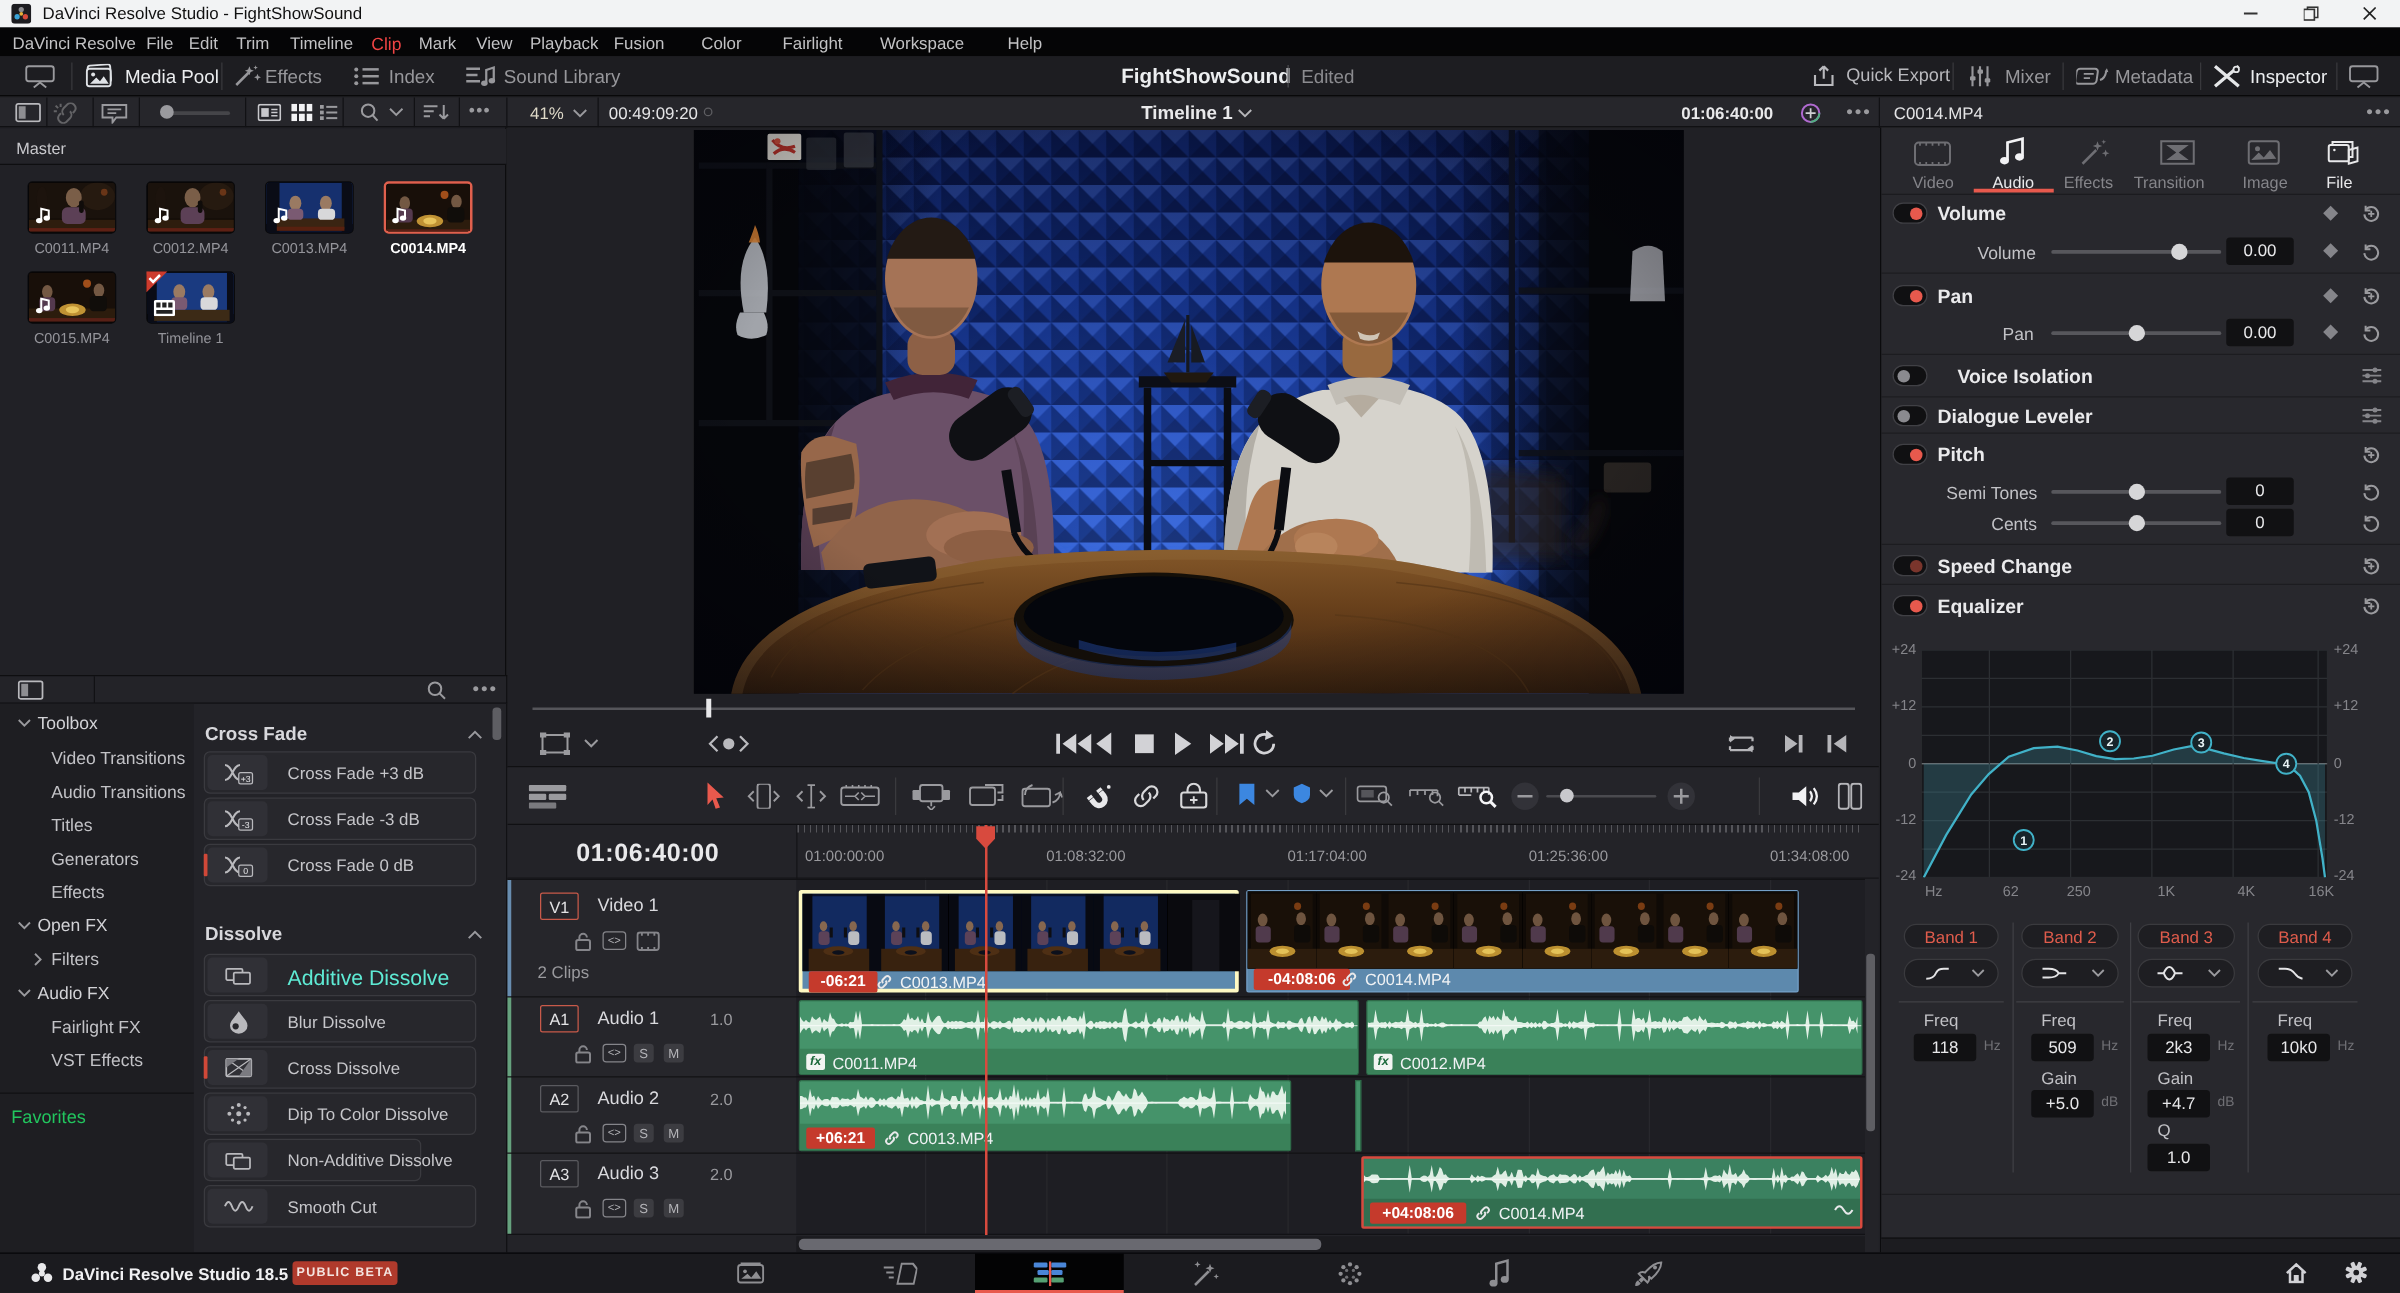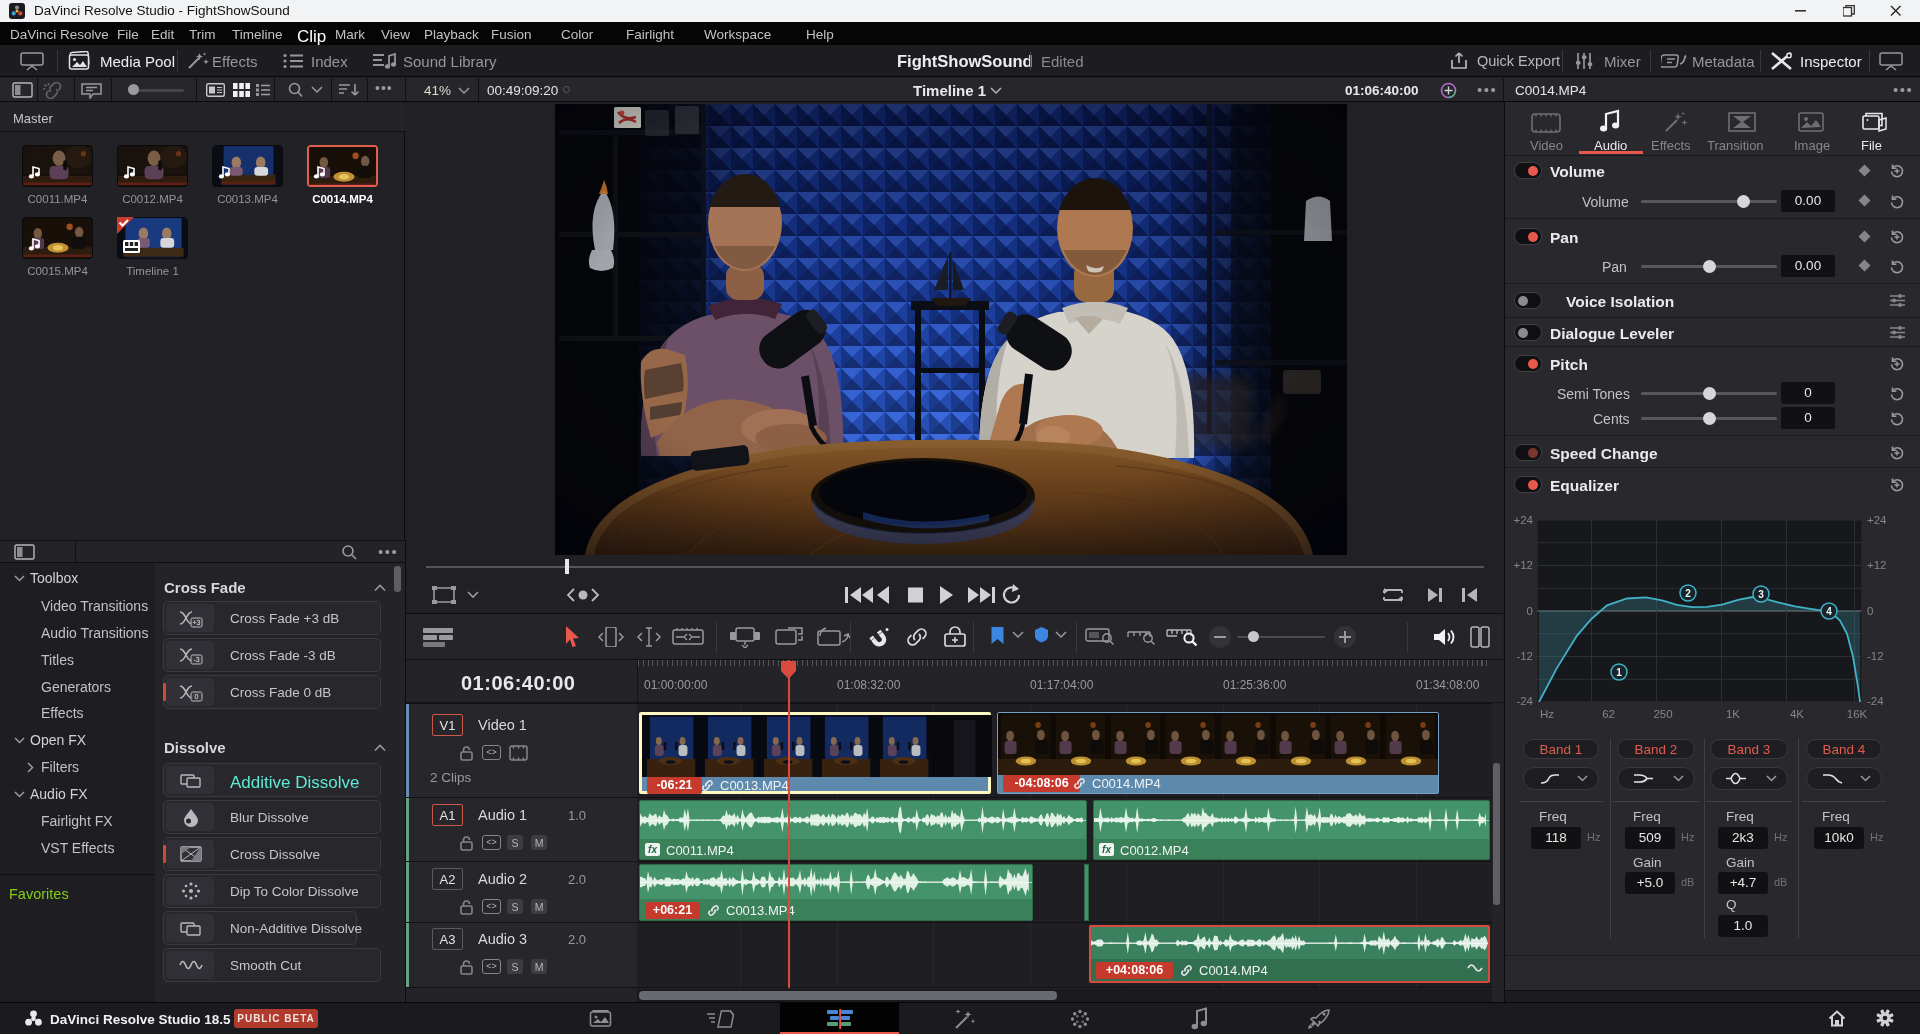--- a/index.html
+++ b/index.html
@@ -26,21 +26,21 @@
 <svg class="abs" style="left:1890px;top:5px" width="12" height="12">
         <path d="M1 1 L10.5 10.5 M10.5 1 L1 10.5" stroke="#222" stroke-width="1.4"></path>
       </svg>
 </div>
 <div class="abs" style="left:0;top:22px;width:1920px;height:23px;background:#050506">
 <div class="txt" style="left:10px;top:5px;font-size:13.5px;color:#c2c2c4">DaVinci Resolve</div>
 <div class="txt" style="left:117px;top:5px;font-size:13.5px;color:#c2c2c4">File</div>
 <div class="txt" style="left:151px;top:5px;font-size:13.5px;color:#c2c2c4">Edit</div>
 <div class="txt" style="left:189px;top:5px;font-size:13.5px;color:#c2c2c4">Trim</div>
 <div class="txt" style="left:232px;top:5px;font-size:13.5px;color:#c2c2c4">Timeline</div>
-<div class="txt" style="left:297px;top:5px;font-size:17px;color:#ffffff">Clip</div>
+<div class="txt" style="left:297px;top:5px;font-size:14px;color:#ef4444">Clip</div>
 <div class="txt" style="left:335px;top:5px;font-size:13.5px;color:#c2c2c4">Mark</div>
 <div class="txt" style="left:381px;top:5px;font-size:13.5px;color:#c2c2c4">View</div>
 <div class="txt" style="left:424px;top:5px;font-size:13.5px;color:#c2c2c4">Playback</div>
 <div class="txt" style="left:491px;top:5px;font-size:13.5px;color:#c2c2c4">Fusion</div>
 <div class="txt" style="left:561px;top:5px;font-size:13.5px;color:#c2c2c4">Color</div>
 <div class="txt" style="left:626px;top:5px;font-size:13.5px;color:#c2c2c4">Fairlight</div>
 <div class="txt" style="left:704px;top:5px;font-size:13.5px;color:#c2c2c4">Workspace</div>
 <div class="txt" style="left:806px;top:5px;font-size:13.5px;color:#c2c2c4">Help</div>
 </div>
 <div class="abs" style="left:0;top:45px;width:1920px;height:32px;background:#1d1d21;border-bottom:1px solid #080809">
@@ -370,21 +370,21 @@
 <svg class="abs" style="left:27px;top:199px" width="7" height="11">
         <path d="M1 1 l4.5 4.5 L1 10" fill="none" stroke="#9a9a9e" stroke-width="1.5"></path>
       </svg>
 <div class="txt" style="left:30px;top:223px;font-size:14px;color:#d2d2d6">Audio FX</div>
 <svg class="abs" style="left:14px;top:228px" width="11" height="7">
         <path d="M1 1 l4.5 4.5 L10 1" fill="none" stroke="#9a9a9e" stroke-width="1.5"></path>
       </svg>
 <div class="txt" style="left:41px;top:250px;font-size:14px;color:#c2c2c6">Fairlight FX</div>
 <div class="txt" style="left:41px;top:277px;font-size:14px;color:#c2c2c6">VST Effects</div>
 <div class="abs" style="left:0;top:311px;width:155px;height:1px;background:#101013"></div>
-<div class="txt" style="left:9px;top:323px;font-size:14.5px;color:#84cc16">Favorites</div>
+<div class="txt" style="left:9px;top:323px;font-size:14.5px;color:#22c55e">Favorites</div>
 <div class="txt" style="left:164px;top:16px;font-size:15px;font-weight:bold;color:#d8d8dc">Cross Fade</div>
 <svg class="abs" style="left:374px;top:21px" width="12" height="8">
         <path d="M1 6.5 l5 -5 5 5" fill="none" stroke="#9a9a9e" stroke-width="1.6"></path>
       </svg>
 <div class="abs" style="left:163px;top:38px;width:218px;height:34px;background:#27272c;border:1px solid #3a3a3f;border-radius:5px">
         <div class="abs" style="left:2px;top:2px;width:48px;height:28px;background:#303036;border-radius:4px"></div>
         <svg class="abs" style="left:14px;top:5px" width="26" height="22" viewBox="0 0 26 22">
           <path d="M2 17 C8 17 8 5 14 5 M2 5 C8 5 8 17 14 17" stroke="#b9b9bd" stroke-width="1.6" fill="none"></path>
           <rect x="13" y="11" width="11" height="9" rx="1.5" fill="#3a3a40" stroke="#b9b9bd" stroke-width="1"></rect>
           <text x="18.5" y="18.4" font-size="7" fill="#e8e8ea" text-anchor="middle" font-family="Liberation Sans">+3</text>
@@ -451,21 +451,21 @@
             <circle cx="5.5" cy="11" r="1.6"></circle>
             <circle cx="20.5" cy="11" r="1.6"></circle>
             <circle cx="8" cy="16" r="1.3"></circle>
             <circle cx="18" cy="16" r="1.3"></circle>
             <circle cx="13" cy="18" r="1.6"></circle>
             <circle cx="13" cy="11" r="2"></circle>
           </g>
         </svg>
         <div class="txt" style="left:66px;top:9px;font-size:13.5px;color:#c6c6ca">Dip To Color Dissolve</div>
       </div>
-<div class="abs" style="left:163px;top:348px;width:194px;height:34px;background:#27272c;border:1px solid #3a3a3f;border-radius:5px">
+<div class="abs" style="left:163px;top:348px;width:174px;height:34px;background:#27272c;border:1px solid #3a3a3f;border-radius:5px">
         <div class="abs" style="left:2px;top:2px;width:48px;height:28px;background:#303036;border-radius:4px"></div>
         <svg class="abs" style="left:14px;top:5px" width="26" height="22" viewBox="0 0 26 22">
           <rect x="3" y="6" width="13" height="9" rx="1" fill="none" stroke="#b9b9bd" stroke-width="1.4"></rect>
           <rect x="9" y="9" width="13" height="9" rx="1" fill="#303036" stroke="#b9b9bd" stroke-width="1.4"></rect>
         </svg>
         <div class="txt" style="left:66px;top:9px;font-size:13.5px;color:#c6c6ca">Non-Additive Dissolve</div>
       </div>
 <div class="abs" style="left:163px;top:385px;width:218px;height:34px;background:#27272c;border:1px solid #3a3a3f;border-radius:5px">
         <div class="abs" style="left:2px;top:2px;width:48px;height:28px;background:#303036;border-radius:4px"></div>
         <svg class="abs" style="left:14px;top:5px" width="26" height="22" viewBox="0 0 26 22">

